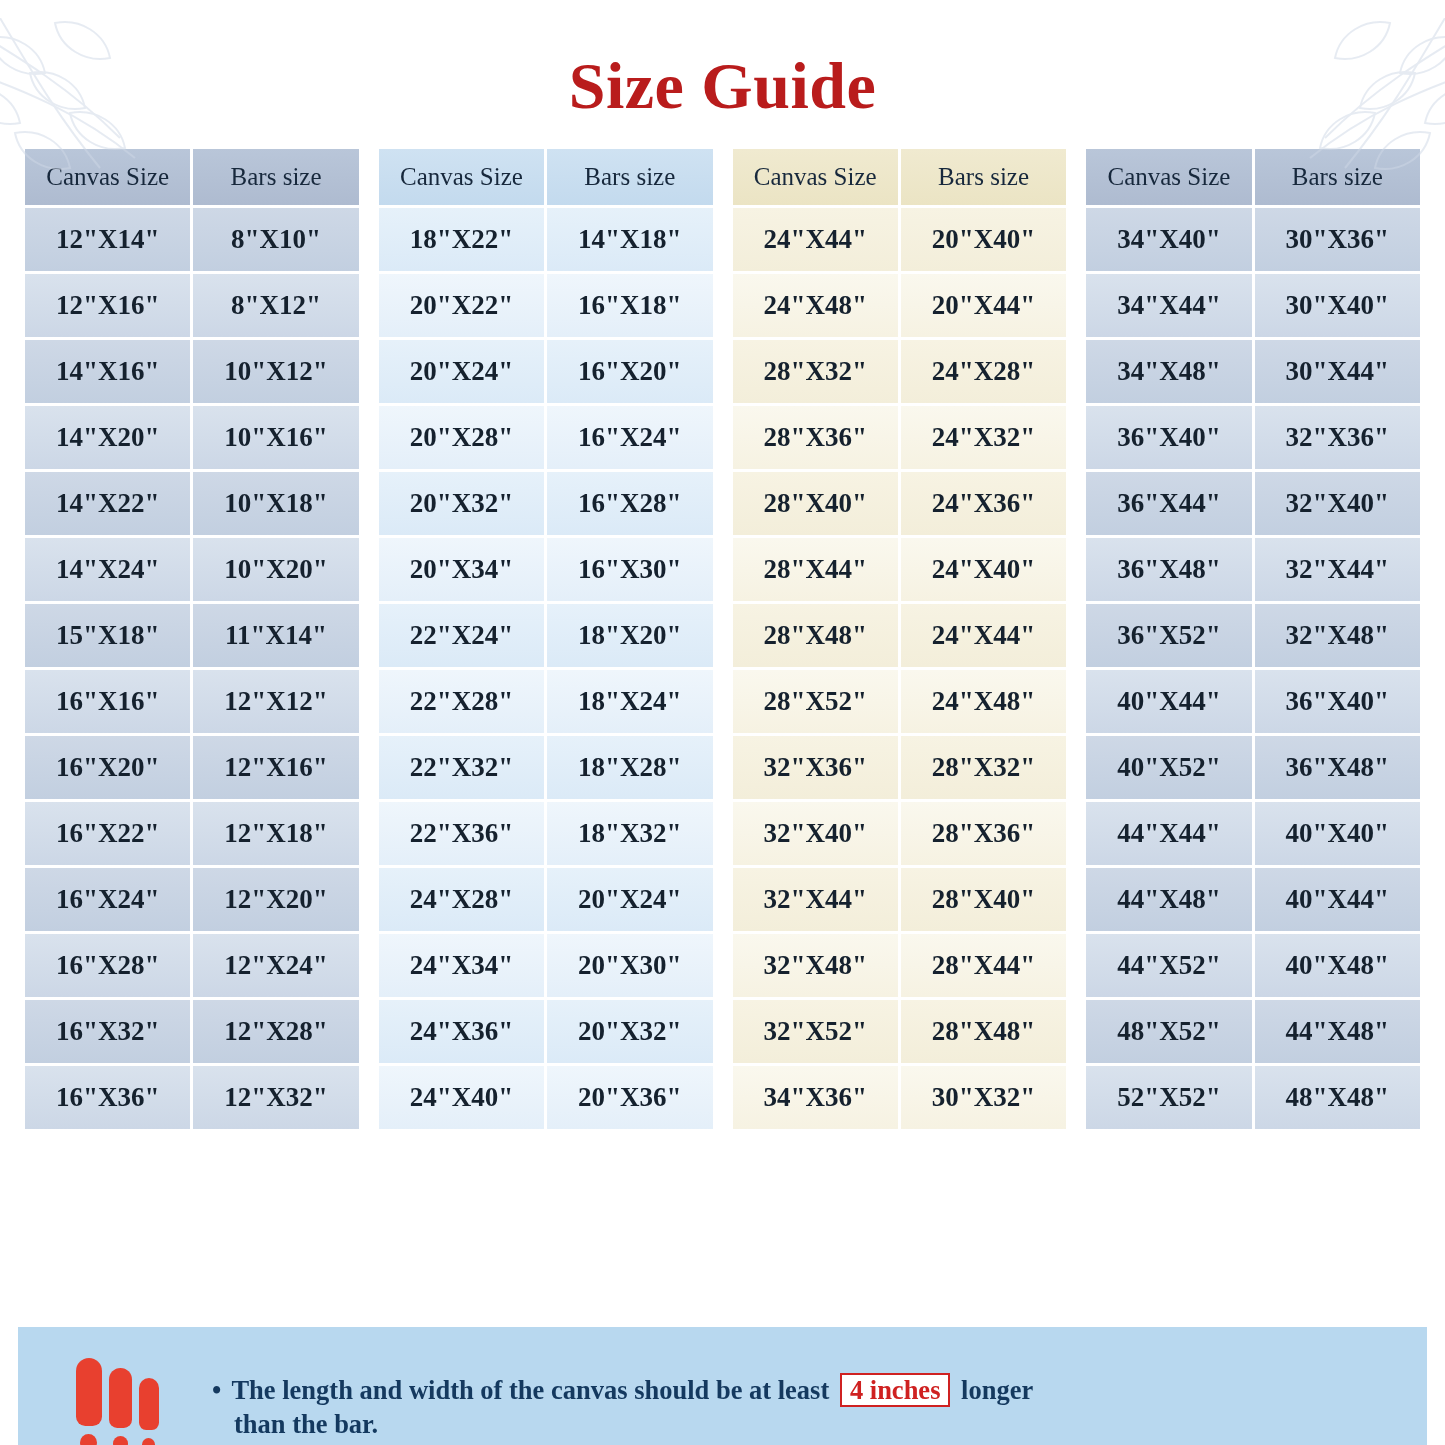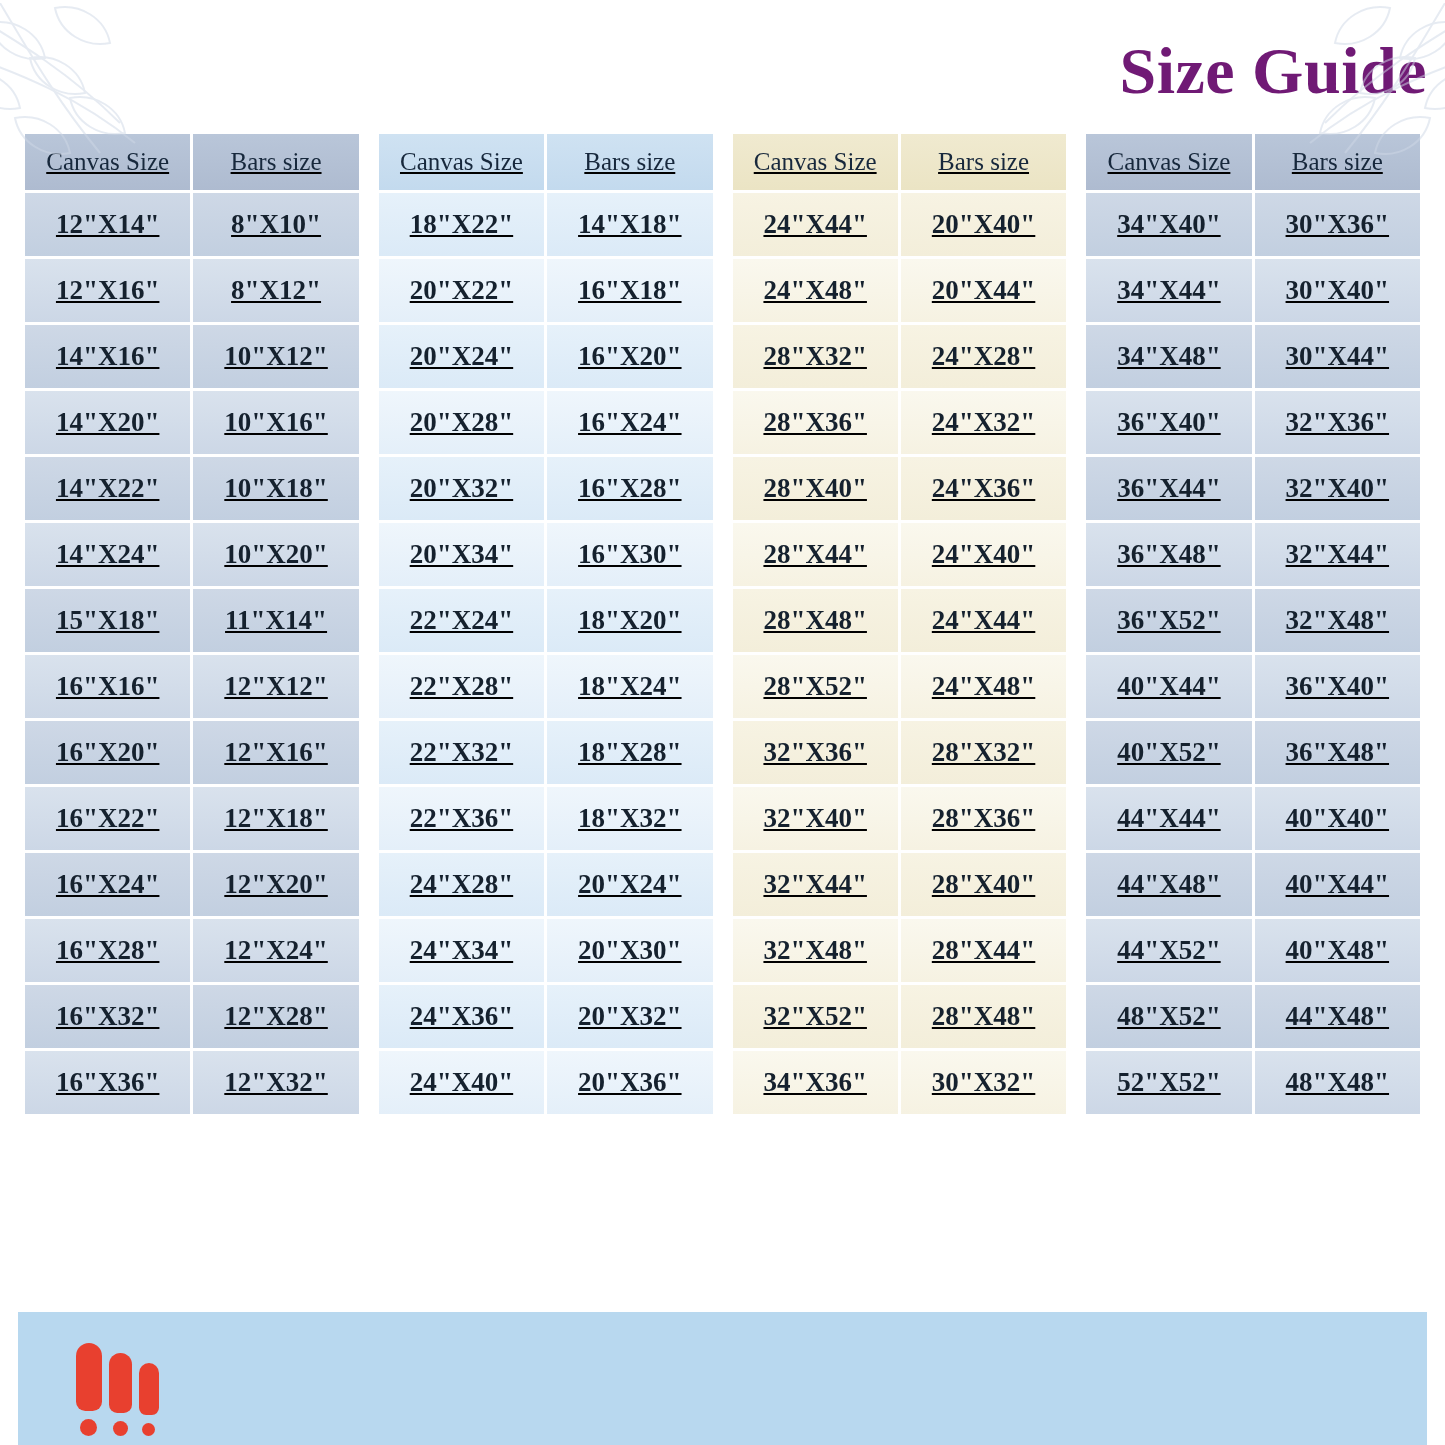--- a/index.html
+++ b/index.html
@@ -26,35 +26,34 @@
 
   .page {
     position: relative;
     width: 1445px;
     height: 1445px;
     box-sizing: border-box;
     padding: 0 18px;
   }
 
   #page-title {
-    text-align: right;
-    color: #701a75;
+    text-align: center;
+    color: #b91c1c;
     font-size: 66px;
     font-weight: bold;
     letter-spacing: 0.5px;
-    margin: 33px 0 22px 0;
+    margin: 48px 0 22px 0;
     font-family: "Liberation Serif", serif;
   }
 
   .tables-wrap {
     display: flex;
     justify-content: space-between;
     gap: 14px;
     padding: 0 4px;
-    text-decoration: underline;
   }
 
   table.size-table {
     border-collapse: separate;
     border-spacing: 3px;
     width: 350px;
     table-layout: fixed;
   }
 
   table.size-table th {
@@ -467,16 +466,23 @@
       <div class="excl mid">
           <div class="stem"></div>
           <div class="dot"></div>
         </div>
       <div class="excl small">
           <div class="stem"></div>
           <div class="dot"></div>
         </div>
     </div>
     <div class="notes-text">
+      <div class="note-line">
+        <span class="bullet">•</span>
+        <span>The length and width of the canvas should be at least</span>
+        <span class="highlight">4 inches</span>
+        <span>longer</span>
+        <span class="indent">than the bar.</span>
+      </div>
     </div>
   </div>
 
 </div>
 
 </body></html>

